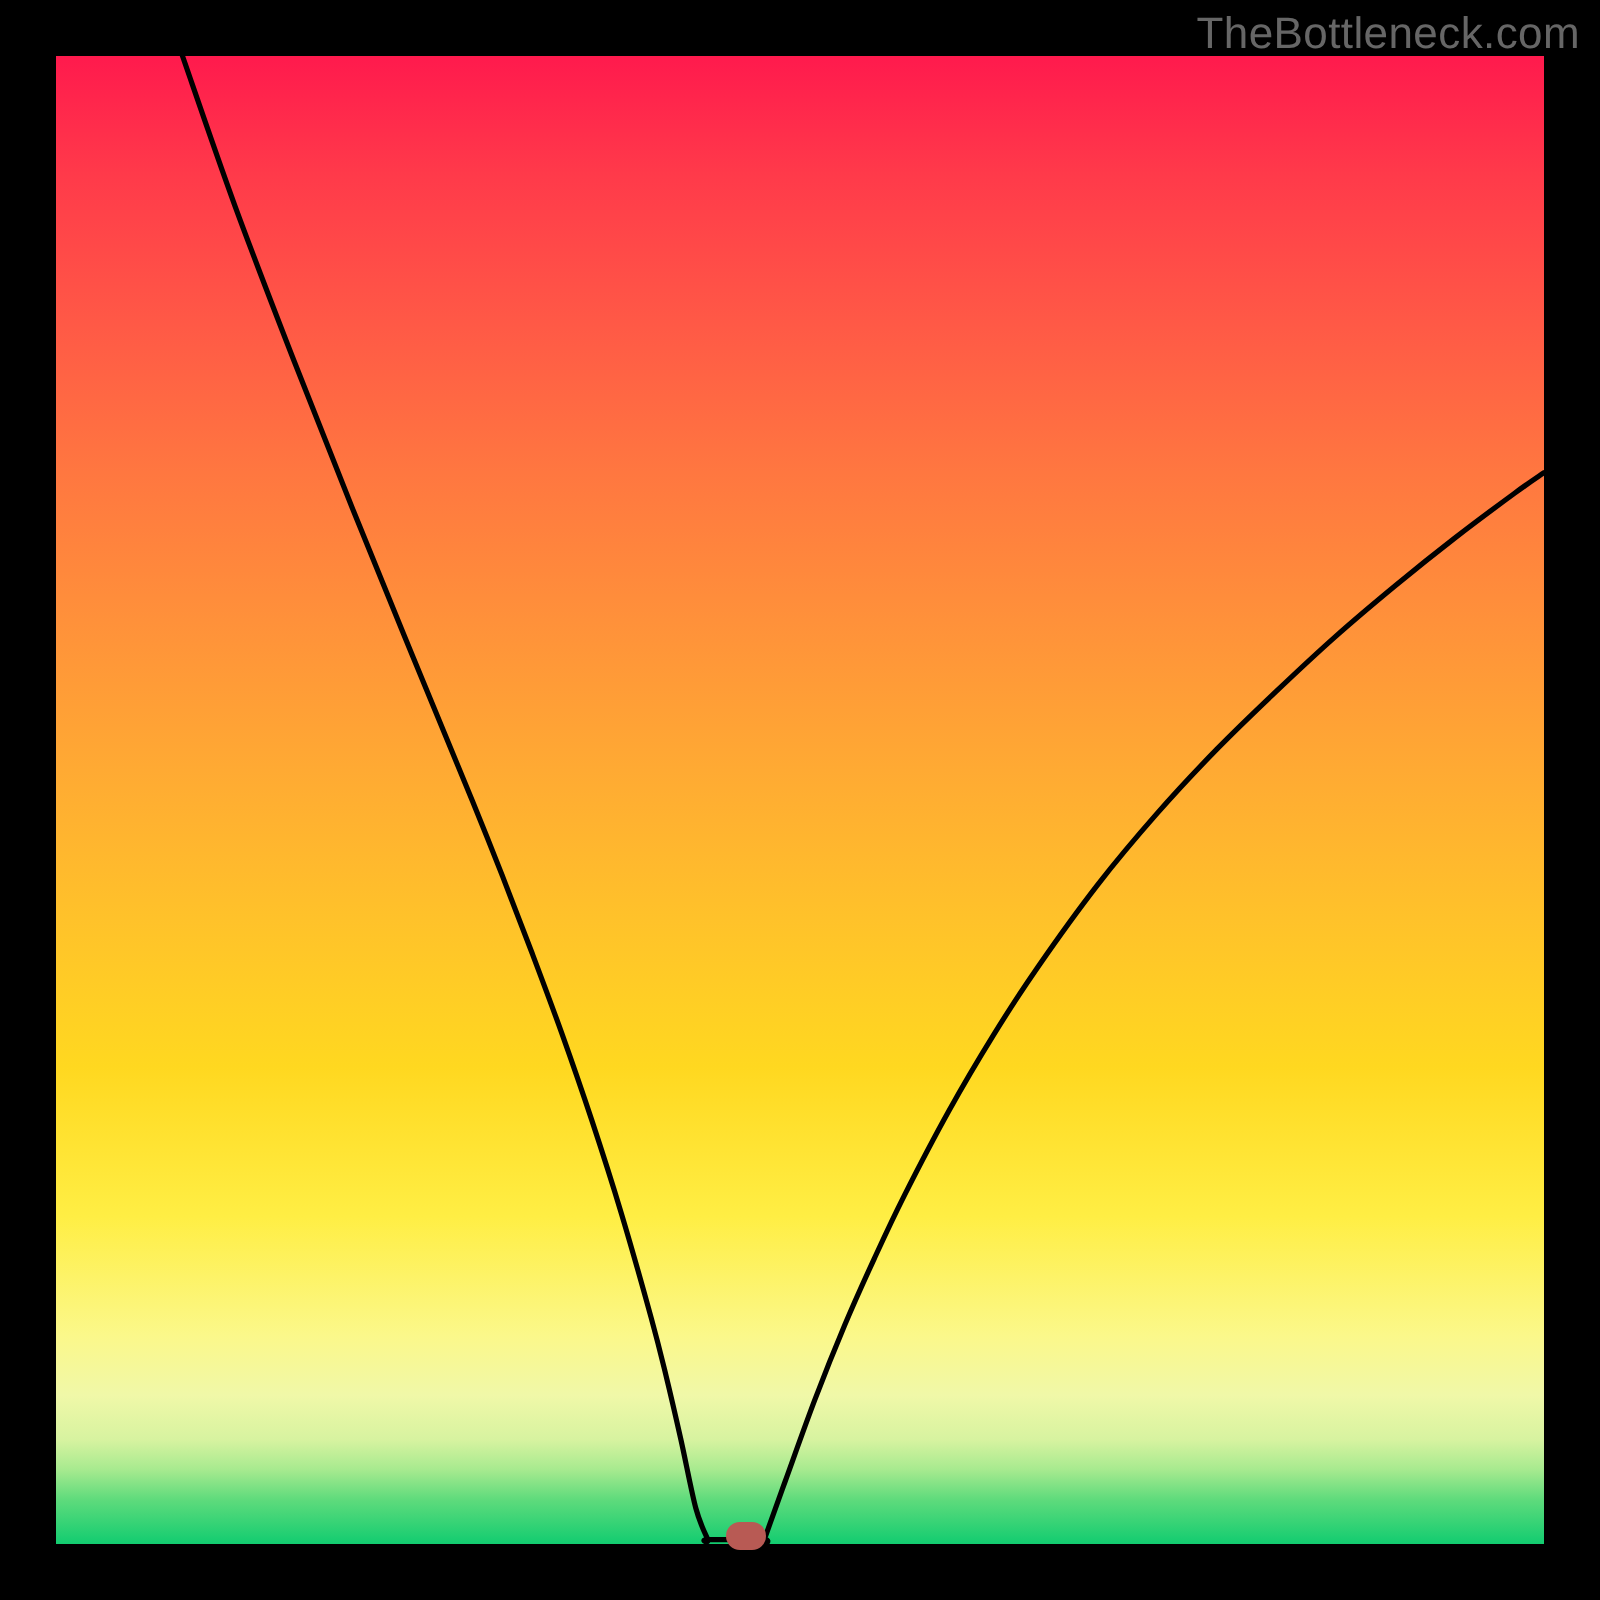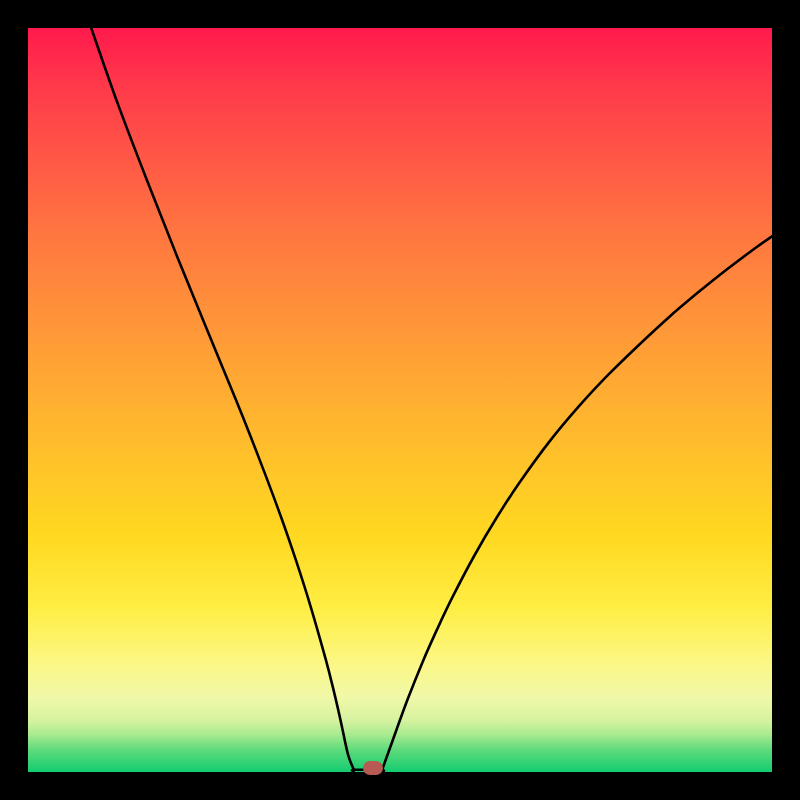--- a/index.html
+++ b/index.html
@@ -64,19 +64,20 @@
     height: 14px;
     background: #b85a54;
     border-radius: 7px;
     transform: translate(-50%, -50%);
   }
 </style>
 </head>
 <body>
 
 <div class="frame">
+  <div class="watermark">TheBottleneck.com</div>
   <div class="plot">
     <svg class="curve" viewBox="0 0 744 744" preserveAspectRatio="none">
       <path id="curve-path" fill="none" stroke="#000" stroke-width="2.6" stroke-linejoin="round" stroke-linecap="round" d="M 63.24 0.00 C 67.58 12.40, 79.98 48.98, 89.28 74.40 C 98.58 99.82, 109.12 126.98, 119.04 152.52 C 128.96 178.06, 138.88 202.99, 148.80 227.66 C 158.72 252.34, 168.64 276.40, 178.56 300.58 C 188.48 324.76, 200.88 354.52, 208.32 372.74 C 215.76 390.97, 218.24 397.30, 223.20 409.94 C 228.16 422.59, 233.12 435.49, 238.08 448.63 C 243.04 461.78, 248.00 474.92, 252.96 488.81 C 257.92 502.70, 262.88 516.96, 267.84 531.96 C 272.80 546.96, 277.76 562.34, 282.72 578.83 C 287.68 595.32, 293.88 617.40, 297.60 630.91 C 301.32 644.43, 302.56 649.76, 305.04 659.93 C 307.52 670.10, 310.00 680.88, 312.48 691.92 C 314.96 702.96, 317.69 717.84, 319.92 726.14 C 322.15 734.45, 324.88 739.16, 325.87 741.77 C 326.86 744.37, 321.16 741.77, 325.87 741.77 C 330.58 741.77, 349.43 741.77, 354.14 741.77 C 358.86 741.77, 352.41 746.60, 354.14 741.77 C 355.88 736.93, 360.34 724.41, 364.56 712.75 C 368.78 701.10, 374.48 684.85, 379.44 671.83 C 384.40 658.81, 389.36 646.41, 394.32 634.63 C 399.28 622.85, 404.24 611.94, 409.20 601.15 C 414.16 590.36, 417.88 582.18, 424.08 569.90 C 430.28 557.63, 438.96 540.89, 446.40 527.50 C 453.84 514.10, 461.28 501.58, 468.72 489.55 C 476.16 477.52, 482.36 467.85, 491.04 455.33 C 499.72 442.80, 510.88 427.18, 520.80 414.41 C 530.72 401.64, 540.64 389.98, 550.56 378.70 C 560.48 367.41, 570.40 356.87, 580.32 346.70 C 590.24 336.54, 600.16 327.11, 610.08 317.69 C 620.00 308.26, 629.92 298.96, 639.84 290.16 C 649.76 281.36, 659.68 273.05, 669.60 264.86 C 679.52 256.68, 689.44 248.74, 699.36 241.06 C 709.28 233.37, 721.68 224.19, 729.12 218.74 C 736.56 213.28, 741.52 210.06, 744.00 208.32"></path>
     </svg>
     <div id="marker" class="marker" style="left: 345.216px; top: 740.28px;"></div>
   </div>
 </div>
 
 </body></html>

